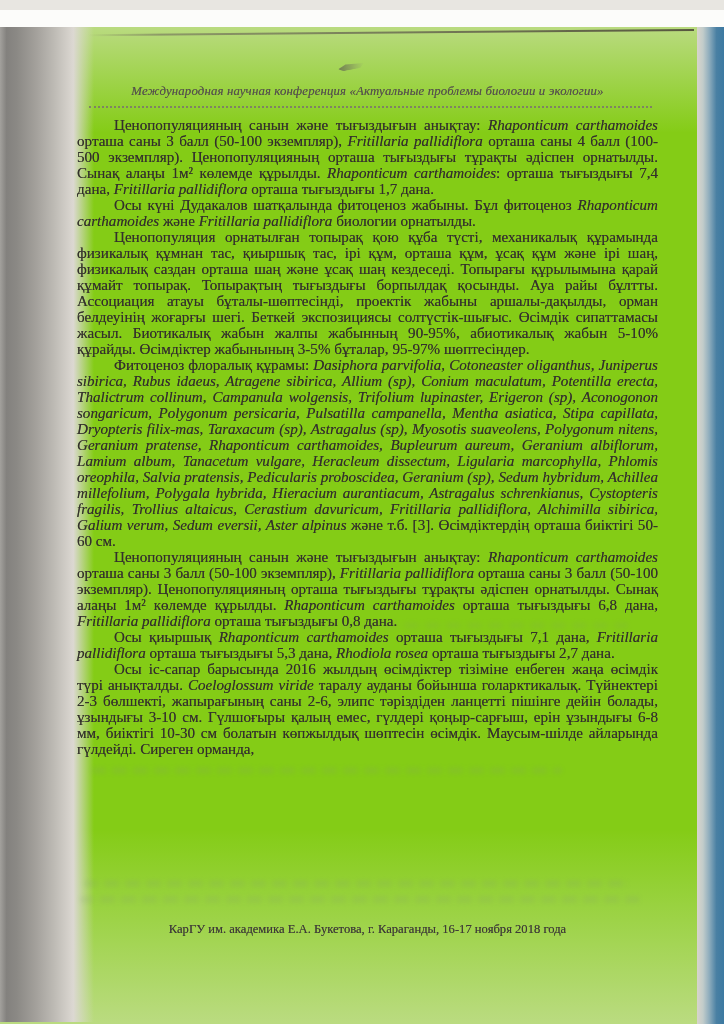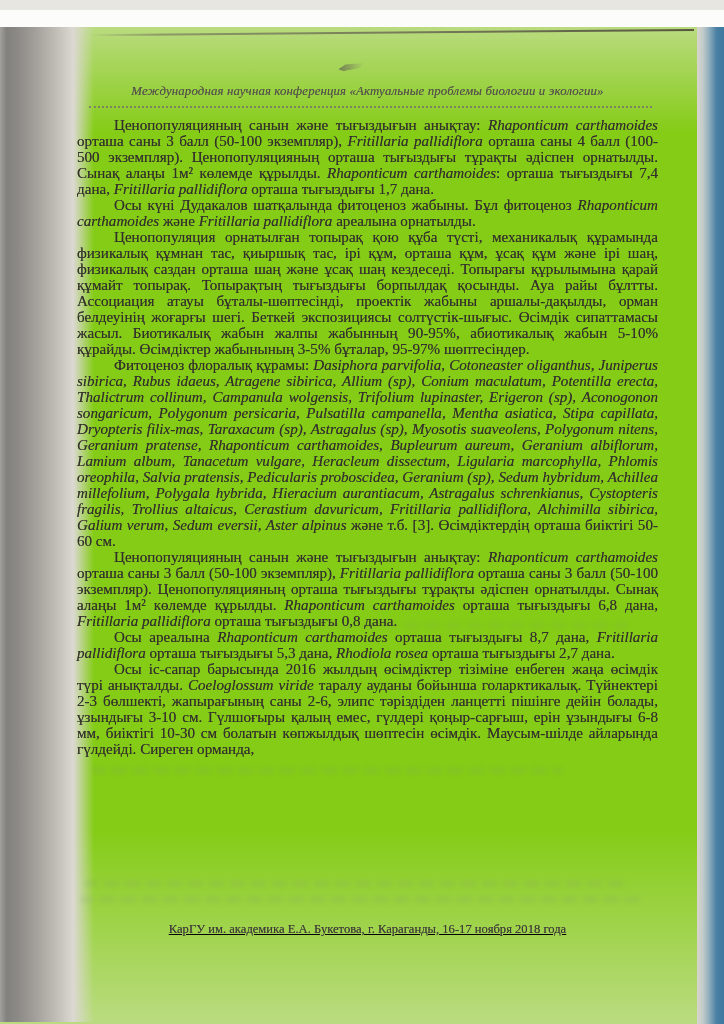--- a/index.html
+++ b/index.html
@@ -26,21 +26,21 @@
   .content{position:absolute;left:77px;top:74px;width:581px;z-index:6;color:#322f2b;}
   .header-line{
     text-align:center;font-style:italic;font-size:12.8px;letter-spacing:.15px;
     color:#56524c;text-shadow:0 0 .4px rgba(86,82,76,.7);
   }
   .dotted-rule{height:3px;margin:4px 6px 0 12px;border-bottom:2px dotted #7b766d;opacity:.85;}
   .body-text{margin-top:9px;font-size:15.1px;line-height:16px;text-align:justify;
     color:#33302c;text-shadow:0 0 .45px rgba(62,57,50,.75);}
   .para{margin:0;text-indent:37px;}
   .it{font-style:italic;}
-  .footer-wrap{position:absolute;left:77px;top:912px;width:581px;text-align:center;z-index:6;text-decoration:underline;}
+  .footer-wrap{position:absolute;left:77px;top:912px;width:581px;text-align:center;z-index:6;}
   .footer-line{font-size:12.6px;color:#3f3c38;text-shadow:0 0 .4px rgba(63,60,56,.7);}
   .page-number{margin-top:2px;font-size:12.6px;color:#4a4742;}
   
   .smudge{position:absolute;left:338px;top:53px;width:26px;height:7px;z-index:6;
     background:linear-gradient(100deg,rgba(88,86,80,.7) 0%,rgba(120,117,109,.25) 70%,rgba(120,117,109,0) 100%);
     clip-path:polygon(0 60%,30% 10%,100% 30%,85% 90%,20% 100%);
     transform:rotate(-9deg);filter:blur(.5px);}
   .showthrough{position:absolute;height:7px;z-index:5;opacity:.5;filter:blur(2px);border-radius:3px;
     background:repeating-linear-gradient(90deg,rgba(128,148,118,.28) 0 13px,rgba(128,148,118,.06) 13px 21px);}
   .st1{left:92px;top:757px;width:470px;}
@@ -63,25 +63,25 @@
   <div class="showthrough st1"></div>
   <div class="showthrough st2"></div>
   <div class="showthrough st3"></div>
   <div class="showthrough st4"></div>
 
   <div class="content">
     <div class="header-line">Международная научная конференция «Актуальные проблемы биологии и экологии»</div>
     <div class="dotted-rule"></div>
     <div class="body-text">
         <p class="para"><span>Ценопопуляцияның санын және тығыздығын анықтау: </span><span class="it">Rhaponticum carthamoides</span><span> орташа саны 3 балл (50-100 экземпляр), </span><span class="it">Fritillaria pallidiflora</span><span> орташа саны 4 балл (100-500 экземпляр). Ценопопуляцияның орташа тығыздығы тұрақты әдіспен орнатылды. Сынақ алаңы 1м² көлемде құрылды. </span><span class="it">Rhaponticum carthamoides</span><span>: орташа тығыздығы 7,4 дана, </span><span class="it">Fritillaria pallidiflora</span><span> орташа тығыздығы 1,7 дана.</span></p>
-        <p class="para"><span>Осы күні Дудакалов шатқалында фитоценоз жабыны. Бұл фитоценоз </span><span class="it">Rhaponticum carthamoides</span><span> және </span><span class="it">Fritillaria pallidiflora</span><span> ареалына орнатылды.</span></p>
+        <p class="para"><span>Осы күні Дудакалов шатқалында фитоценоз жабыны. Бұл фитоценоз </span><span class="it">Rhaponticum carthamoides</span><span> және </span><span class="it">Fritillaria pallidiflora</span><span> биологии орнатылды.</span></p>
         <p class="para"><span>Ценопопуляция орнатылған топырақ қою құба түсті, механикалық құрамында физикалық құмнан тас, қиыршық тас, ірі құм, орташа құм, ұсақ құм және ірі шаң, физикалық саздан орташа шаң және ұсақ шаң кездеседі. Топырағы құрылымына қарай құмайт топырақ. Топырақтың тығыздығы борпылдақ қосынды. Ауа райы бұлтты. Ассоциация атауы бұталы-шөптесінді, проектік жабыны аршалы-дақылды, орман белдеуінің жоғарғы шегі. Беткей экспозициясы солтүстік-шығыс. Өсімдік сипаттамасы жасыл. Биотикалық жабын жалпы жабынның 90-95%, абиотикалық жабын 5-10% құрайды. Өсімдіктер жабынының 3-5% бұталар, 95-97% шөптесіндер.</span></p>
         <p class="para"><span>Фитоценоз флоралық құрамы: </span><span class="it">Dasiphora parvifolia, Cotoneaster oliganthus, Juniperus sibirica, Rubus idaeus, Atragene sibirica, Allium (sp), Conium maculatum, Potentilla erecta, Thalictrum collinum, Campanula wolgensis, Trifolium lupinaster, Erigeron (sp), Aconogonon songaricum, Polygonum persicaria, Pulsatilla campanella, Mentha asiatica, Stipa capillata, Dryopteris filix-mas, Taraxacum (sp), Astragalus (sp), Myosotis suaveolens, Polygonum nitens, Geranium pratense, Rhaponticum carthamoides, Bupleurum aureum, Geranium albiflorum, Lamium album, Tanacetum vulgare, Heracleum dissectum, Ligularia marcophylla, Phlomis oreophila, Salvia pratensis, Pedicularis proboscidea, Geranium (sp), Sedum hybridum, Achillea millefolium, Polygala hybrida, Hieracium aurantiacum, Astragalus schrenkianus, Cystopteris fragilis, Trollius altaicus, Cerastium davuricum, Fritillaria pallidiflora, Alchimilla sibirica, Galium verum, Sedum eversii, Aster alpinus</span><span> және т.б. [3]. Өсімдіктердің орташа биіктігі 50-60 см.</span></p>
         <p class="para"><span>Ценопопуляцияның санын және тығыздығын анықтау: </span><span class="it">Rhaponticum carthamoides</span><span> орташа саны 3 балл (50-100 экземпляр), </span><span class="it">Fritillaria pallidiflora</span><span> орташа саны 3 балл (50-100 экземпляр). Ценопопуляцияның орташа тығыздығы тұрақты әдіспен орнатылды. Сынақ алаңы 1м² көлемде құрылды. </span><span class="it">Rhaponticum carthamoides</span><span> орташа тығыздығы 6,8 дана, </span><span class="it">Fritillaria pallidiflora</span><span> орташа тығыздығы 0,8 дана.</span></p>
-        <p class="para"><span>Осы ареалына </span><span class="it">Rhaponticum carthamoides</span><span> орташа тығыздығы  8,7 дана, </span><span class="it">Fritillaria pallidiflora</span><span> орташа тығыздығы 5,3 дана, </span><span class="it">Rhodiola rosea</span><span> орташа тығыздығы 2,7 дана.</span></p>
+        <p class="para"><span>Осы қиыршық </span><span class="it">Rhaponticum carthamoides</span><span> орташа тығыздығы  7,1 дана, </span><span class="it">Fritillaria pallidiflora</span><span> орташа тығыздығы 5,3 дана, </span><span class="it">Rhodiola rosea</span><span> орташа тығыздығы 2,7 дана.</span></p>
         <p class="para"><span>Осы іс-сапар барысында 2016 жылдың өсімдіктер тізіміне енбеген жаңа өсімдік түрі анықталды. </span><span class="it">Coeloglossum viride</span><span> таралу ауданы бойынша голарктикалық. Түйнектері 2-3 бөлшекті, жапырағының саны 2-6, элипс тәріздіден ланцетті пішінге дейін болады, ұзындығы 3-10 см. Гүлшоғыры қалың емес, гүлдері қоңыр-сарғыш, ерін ұзындығы 6-8 мм, биіктігі 10-30 см болатын көпжылдық шөптесін өсімдік. Маусым-шілде айларында гүлдейді. Сиреген орманда,</span></p>
       </div>
   </div>
 
   <div class="footer-wrap">
     <div class="footer-line">КарГУ им. академика Е.А. Букетова, г. Караганды, 16-17 ноября 2018 года</div>
   </div>
 </div>
 
 </body></html>

